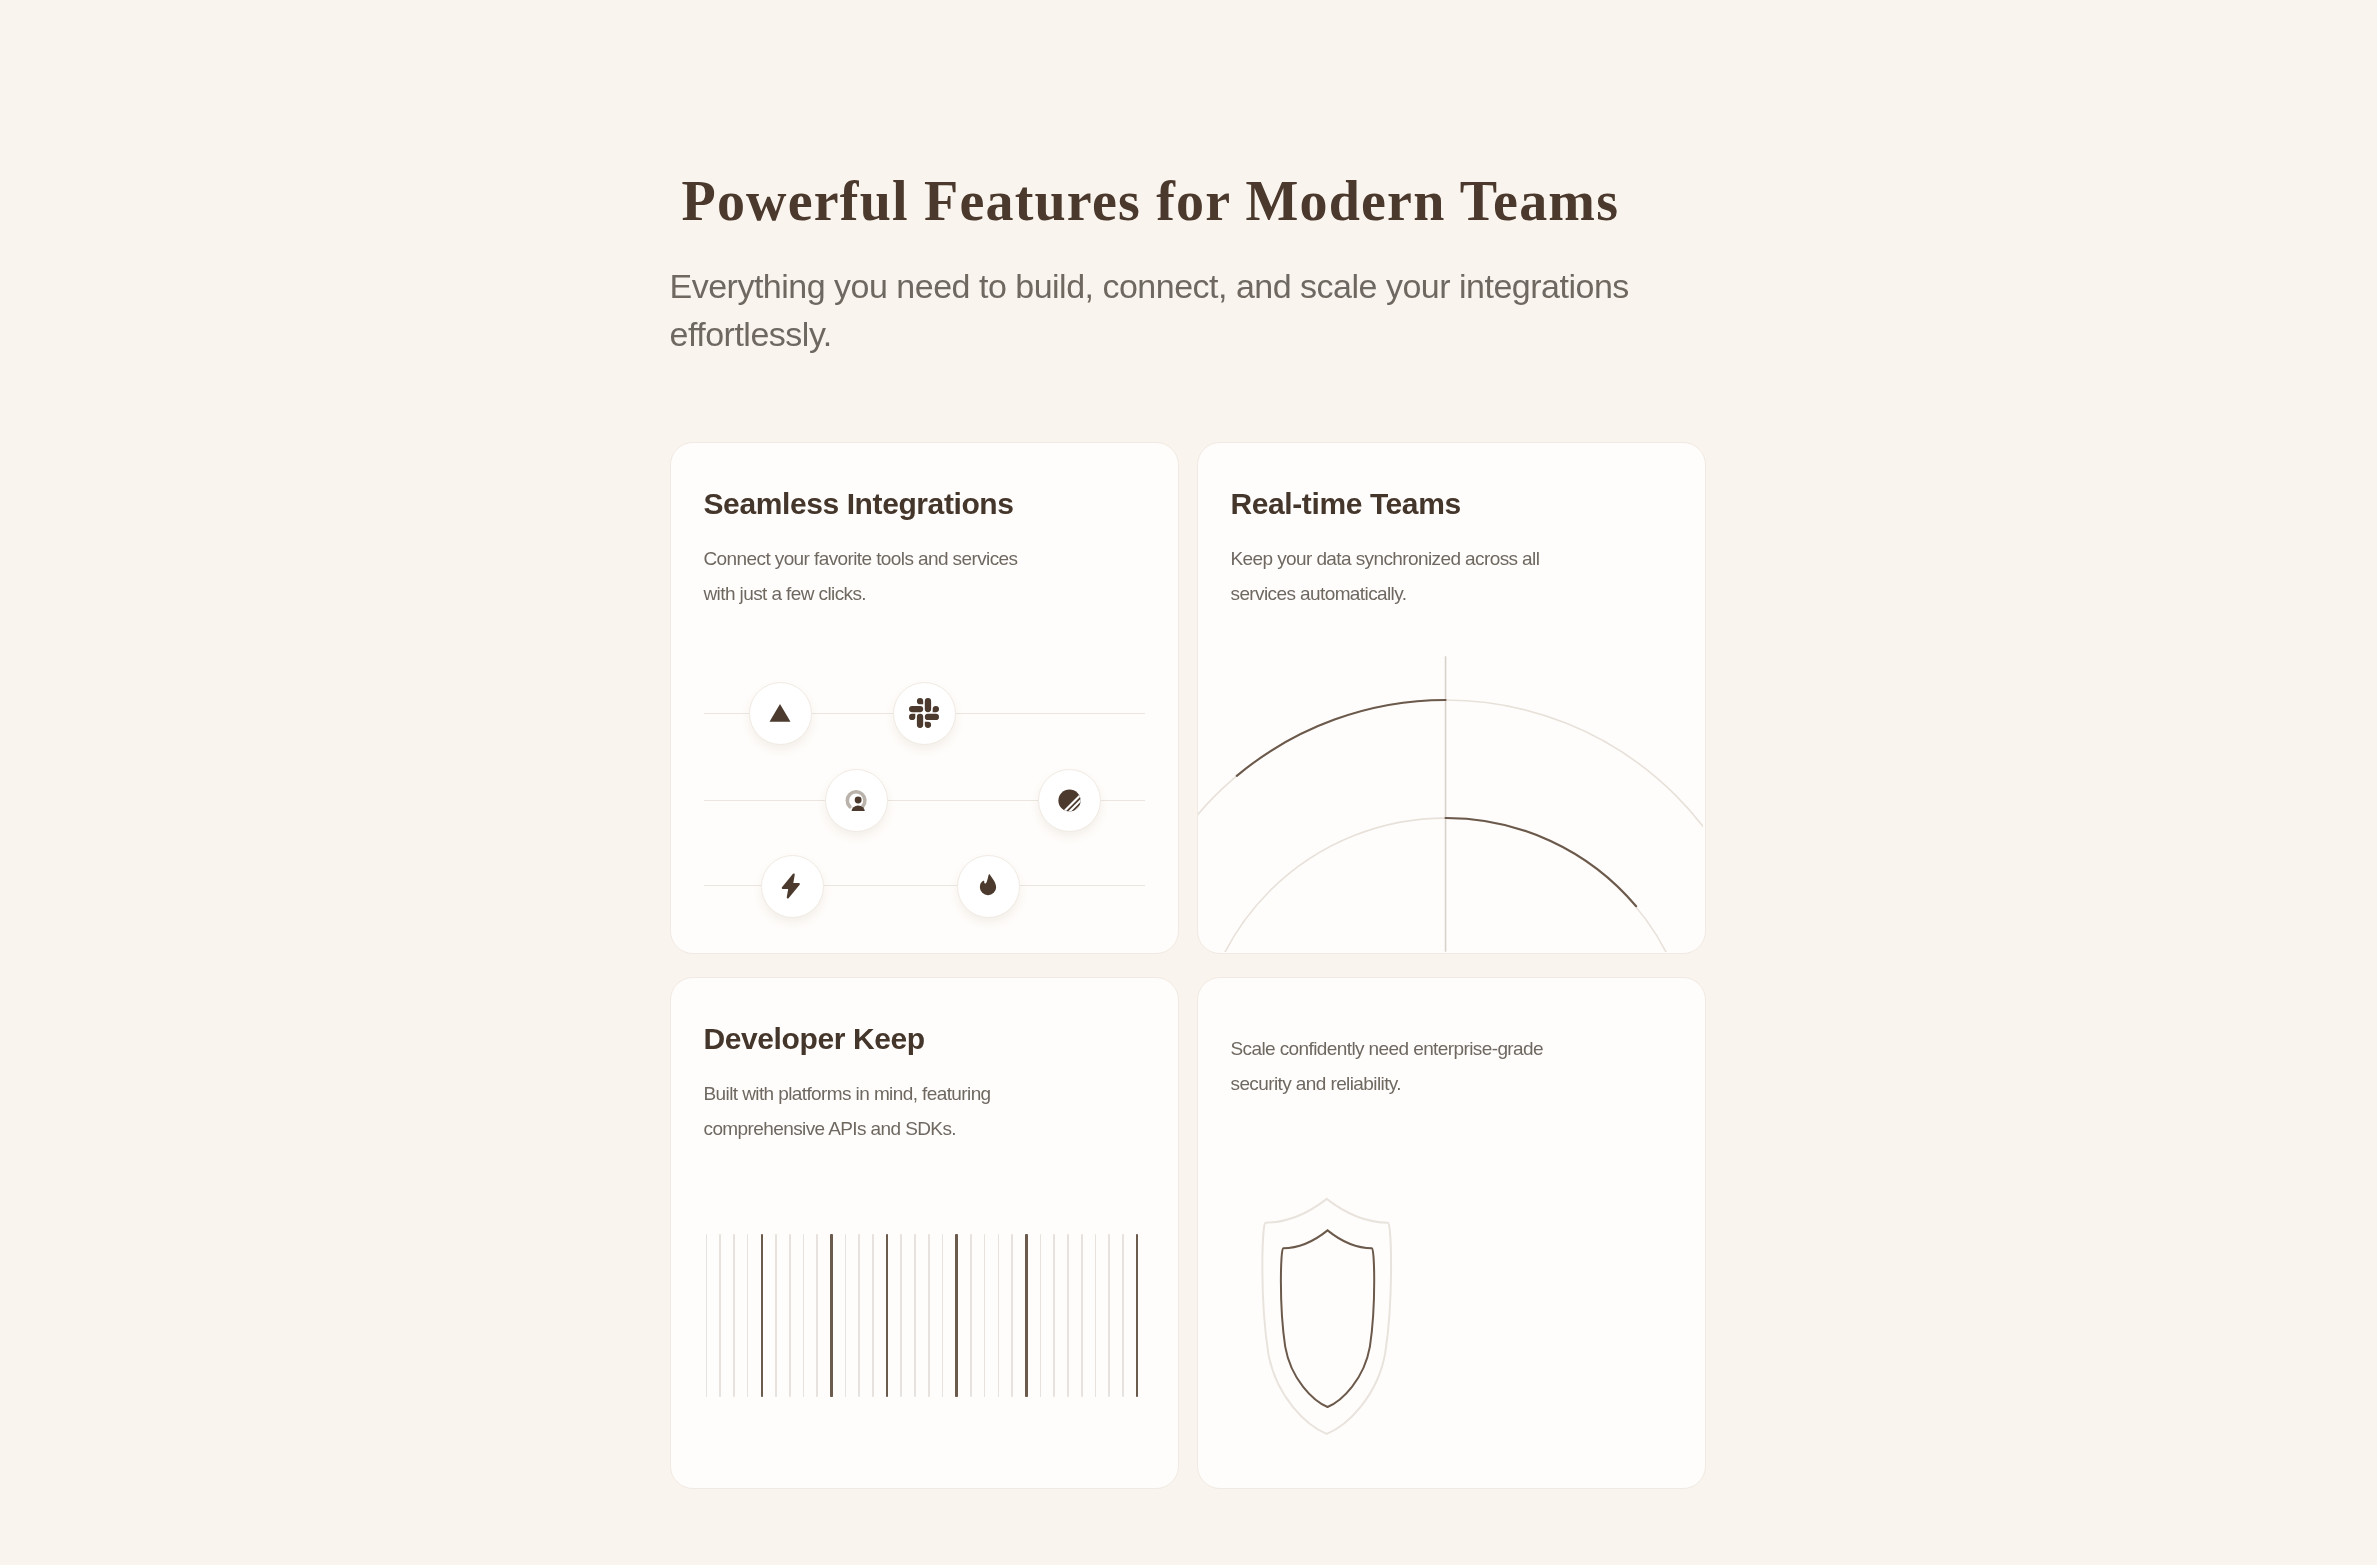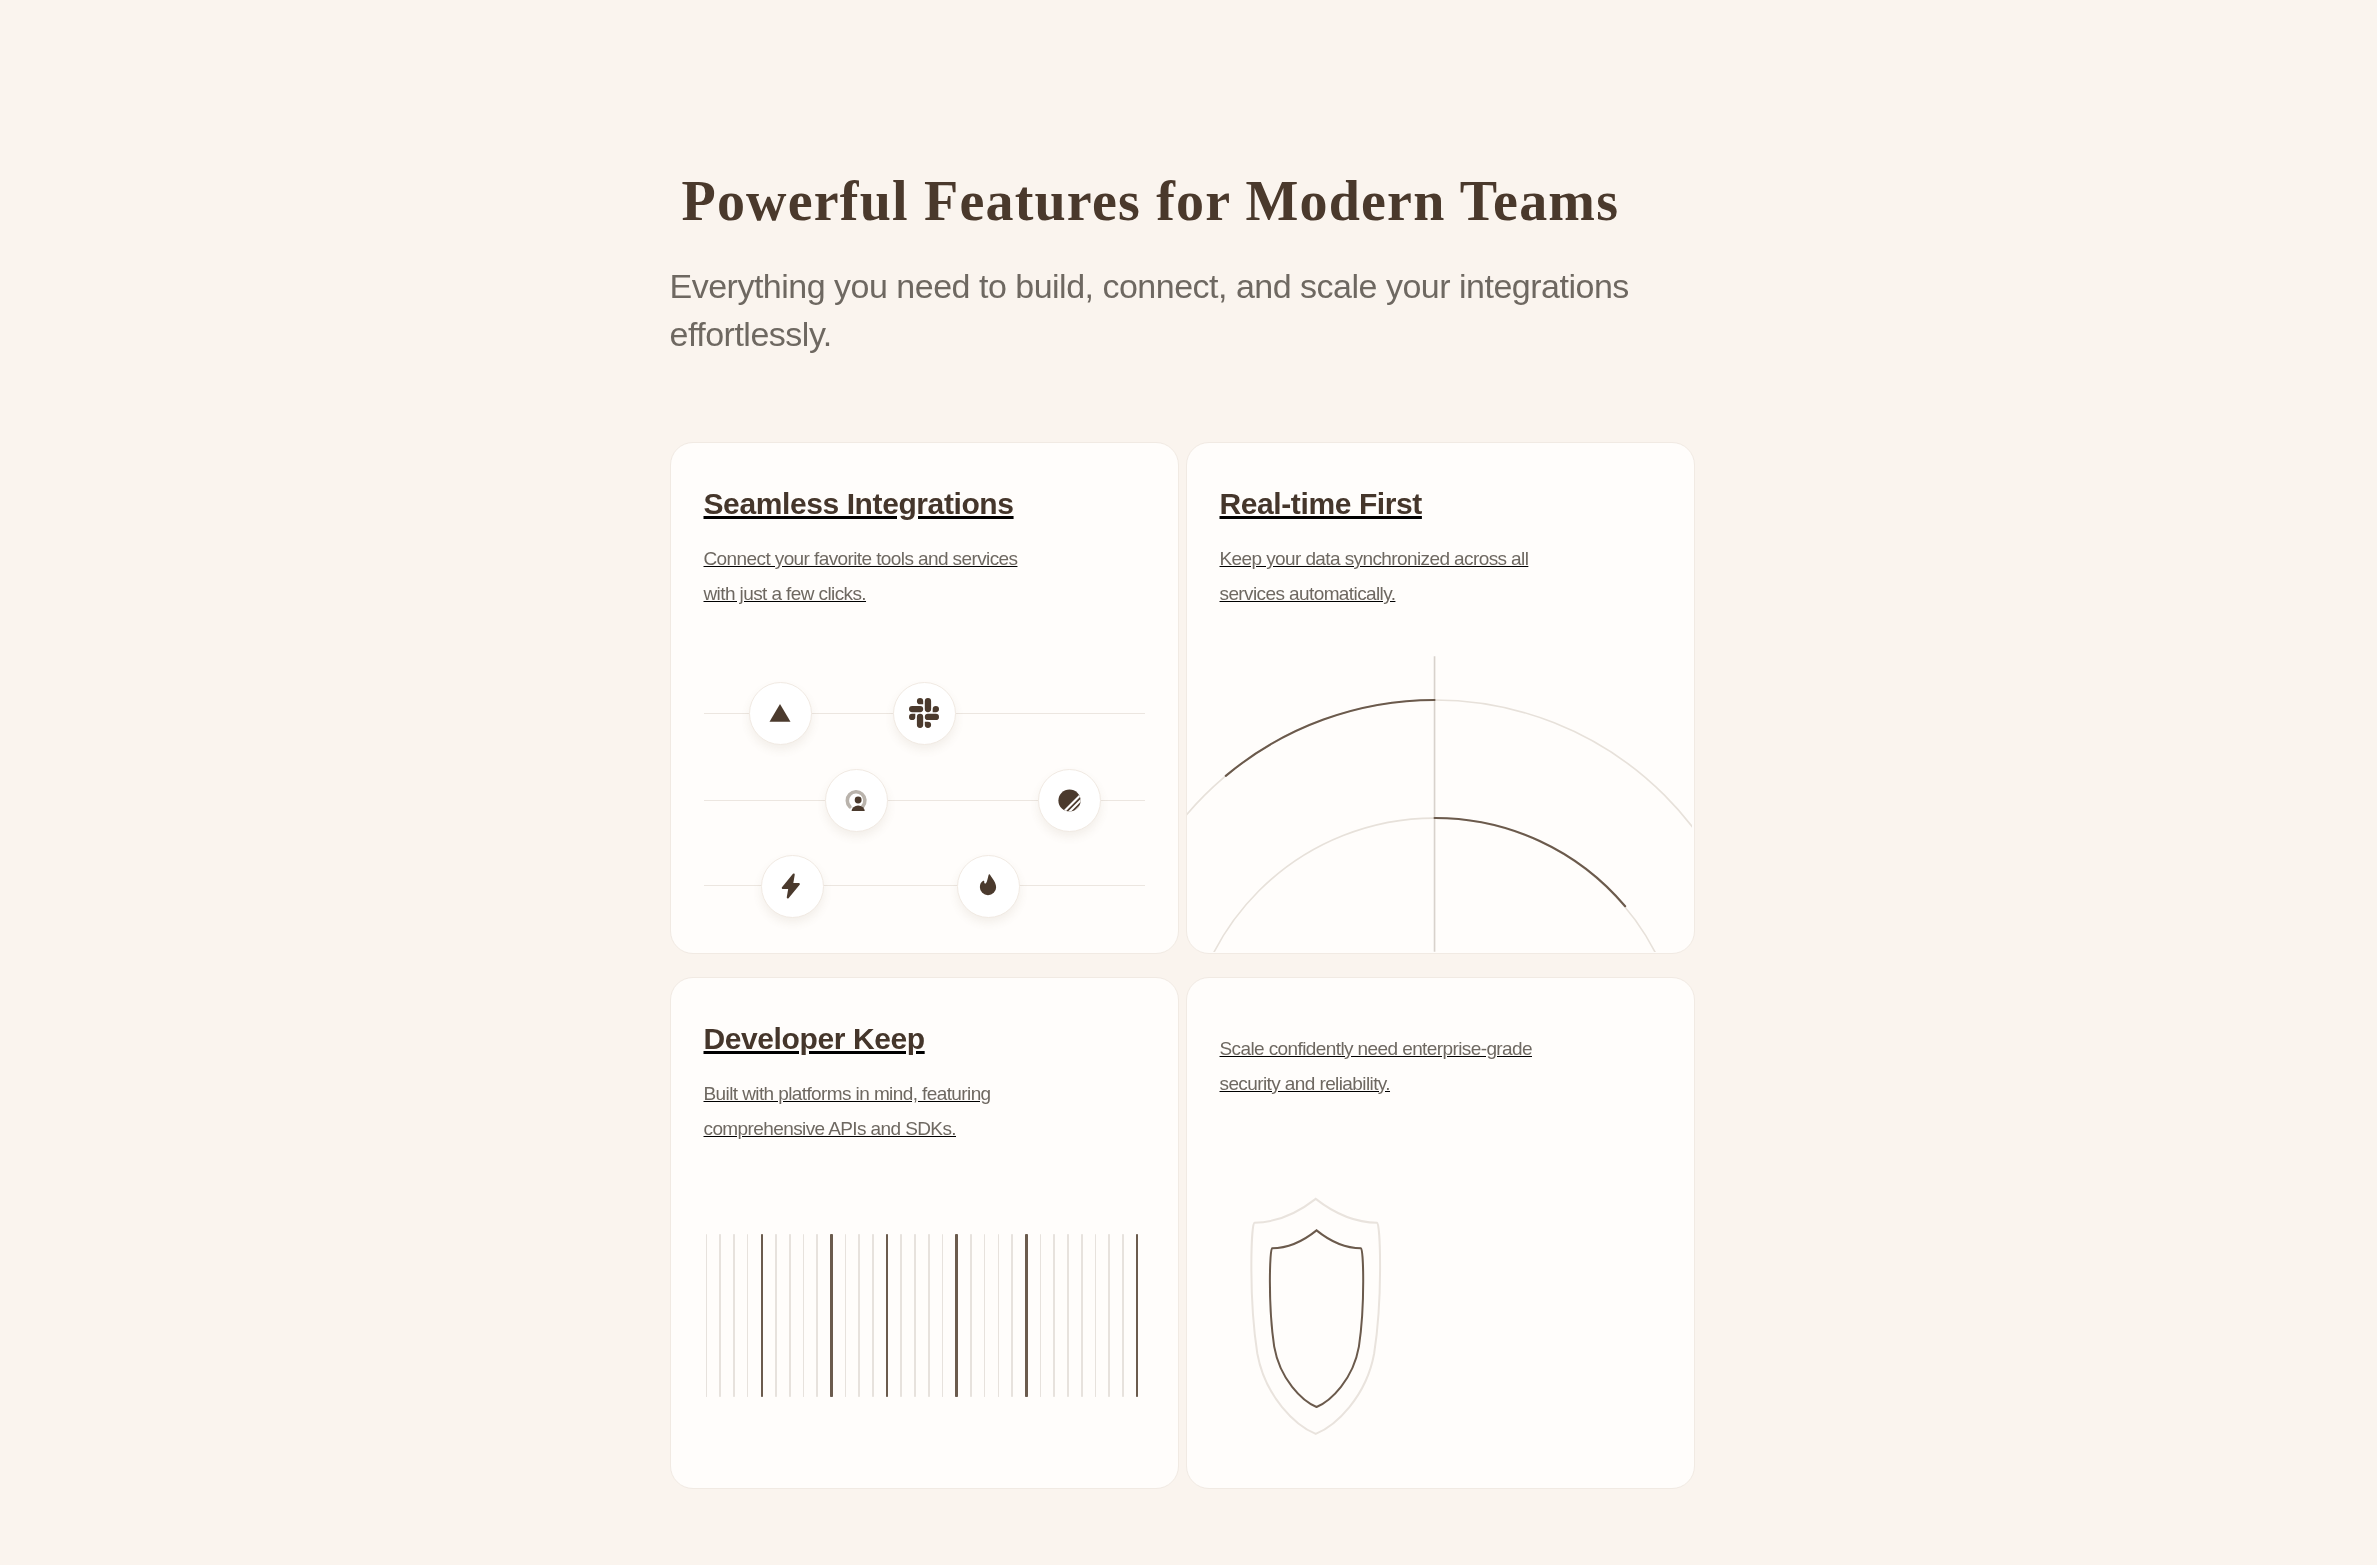--- a/index.html
+++ b/index.html
@@ -40,22 +40,21 @@
     margin:30px 0 0 0;
     font-size:34px;
     letter-spacing:-0.5px;
     line-height:1.4;
     color:var(--muted);
   }
   .cards-grid{
     margin-top:83px;
     display:grid;
     grid-template-columns:509px 509px;
-    gap:23px 7px;
-    text-decoration:underline;
+    gap:23px 18px;
   }
   .card{
     position:relative;
     box-sizing:border-box;
     width:509px;height:512px;
     background:var(--card-bg);
     border:1.7px solid var(--card-border);
     border-radius:23px;
     padding:33px;
     overflow:hidden;
@@ -150,21 +149,21 @@
         </svg>
       </div>
       <div class="int-circle" style="left:286px;top:412px">
         <svg width="30" height="30" viewBox="0 0 24 24">
           <path d="M13.1 3.2 C15 6.6 17.9 8.8 17.9 12.9 a5.9 5.9 0 1 1 -11.8 0 c0-2.1 1-3.7 2.3-4.5 -0.3 1.8 0.8 2.6 2 2.1 1.3-0.5 1.8-3.8 2.7-7.3 Z" fill="var(--icon)" stroke="var(--icon)" stroke-width="1.2" stroke-linejoin="round"></path>
         </svg>
       </div>
     </div>
 
     <div class="card">
-      <h2 class="card-title">Real-time First</h2>
+      <h2 class="card-title">Real-time Teams</h2>
       <p class="card-desc">Keep your data synchronized across all
 services automatically.</p>
       <svg class="abs-svg" width="505" height="509" viewBox="0 0 612 616">
         <path d="M -94 705 A 394 394 0 0 1 694 705" fill="none" stroke="var(--arc-light)" stroke-width="2"></path>
         <path d="M -1 755 A 301 301 0 0 1 601 755" fill="none" stroke="var(--arc-light)" stroke-width="2"></path>
         <path d="M 300 258 L 300 616" stroke="var(--vline)" stroke-width="2"></path>
         <path d="M 47 403 A 394 394 0 0 1 300 311" fill="none" stroke="var(--stroke-dark)" stroke-width="2.5" stroke-linecap="round"></path>
         <path d="M 300 454 A 301 301 0 0 1 531 561" fill="none" stroke="var(--stroke-dark)" stroke-width="2.5" stroke-linecap="round"></path>
       </svg>
     </div>

